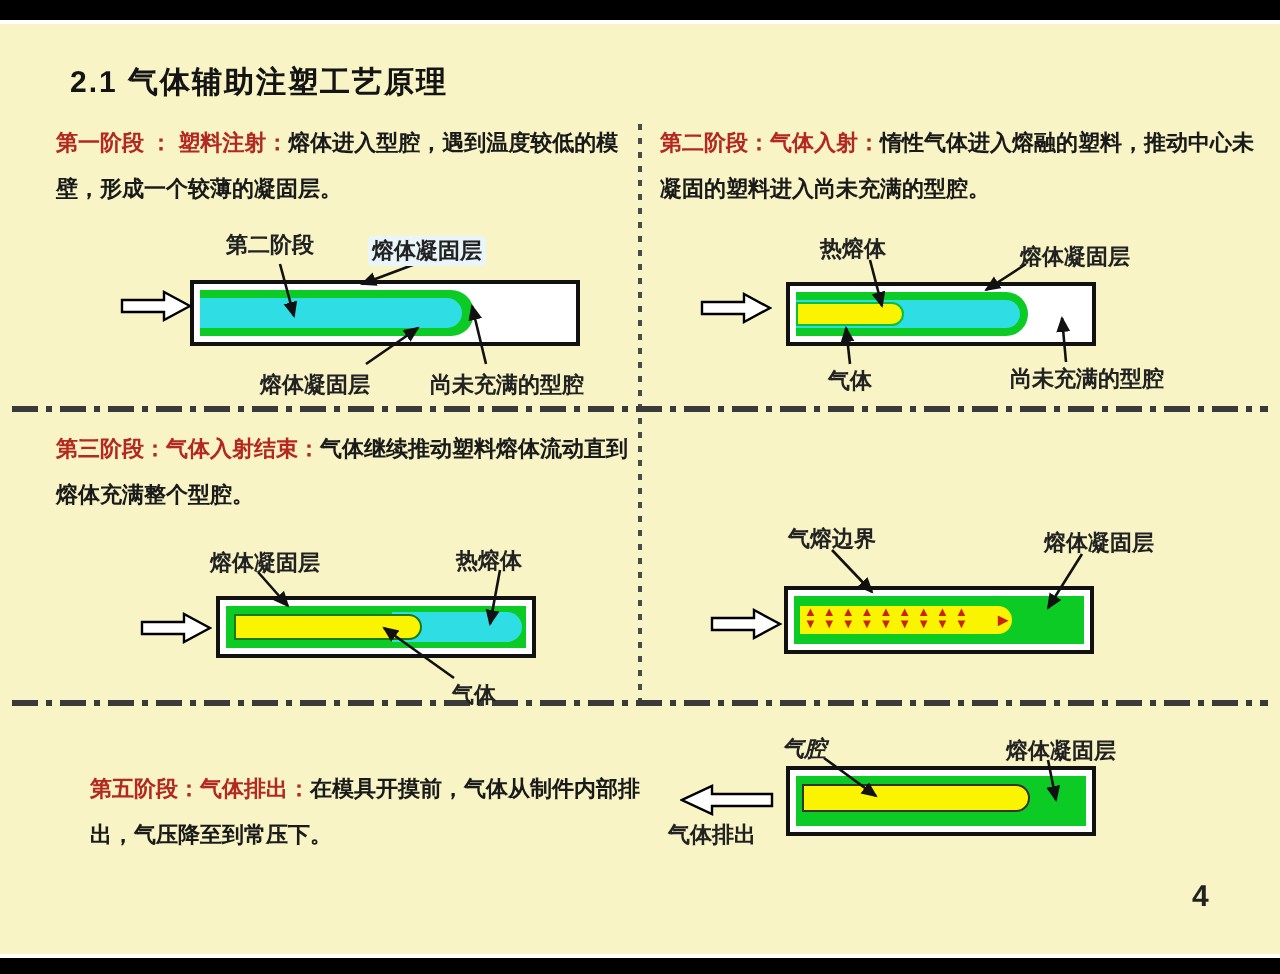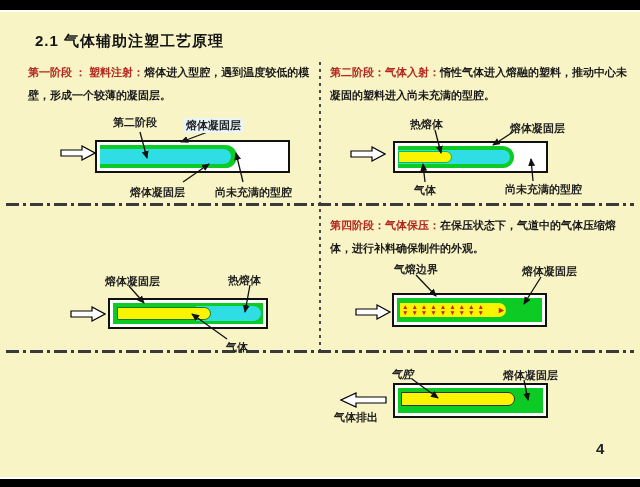--- a/index.html
+++ b/index.html
@@ -50,23 +50,27 @@
     <div class="hdiv hdiv2"></div>
 
     <div class="stage-text q1">
         <p>
       <span class="stage-heading">第一阶段 ： 塑料注射：</span><span>熔体进入型腔，遇到温度较低的模壁，形成一个较薄的凝固层。</span></p>
     </div>
     <div class="stage-text q2">
         <p>
       <span class="stage-heading">第二阶段：气体入射：</span><span>惰性气体进入熔融的塑料，推动中心未凝固的塑料进入尚未充满的型腔。</span></p>
     </div>
-    <div class="stage-text q4">
+    <div class="stage-text q3">
         <p>
-      <span class="stage-heading">第四阶段：气体保压：</span><span>在保压状态下，气道中的气体压缩熔体，进行补料确保制件的外观。</span></p>
+      <span class="stage-heading">第三阶段：气体入射结束：</span><span>气体继续推动塑料熔体流动直到熔体充满整个型腔。</span></p>
+    </div>
+    <div class="stage-text q5">
+        <p>
+      <span class="stage-heading">第五阶段：气体排出：</span><span>在模具开摸前，气体从制件内部排出，气压降至到常压下。</span></p>
     </div>
 
     <div class="dlabel" style="left:113px;top:103px;">第二阶段</div>
     <div class="dlabel hl" style="left:184px;top:106px;">熔体凝固层</div>
     <div class="dlabel" style="left:130px;top:173px;">熔体凝固层</div>
     <div class="dlabel" style="left:215px;top:173px;">尚未充满的型腔</div>
     <svg class="block-arrow" style="left:60px;top:133px;" width="36" height="16" viewBox="0 0 36 16">
       <path d="M1,5 H22 V1 L35,8 L22,15 V11 H1 Z" fill="#fff" stroke="#000" stroke-width="1.2"></path>
       </svg>
     <div class="mold" style="left:95px;top:128px;width:195px;height:33px;">

